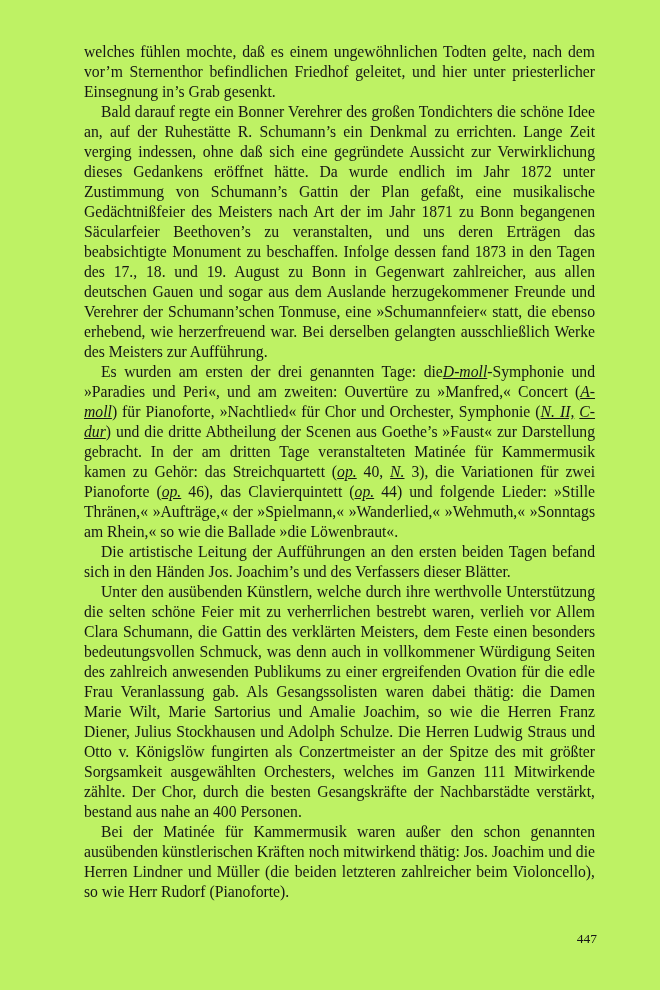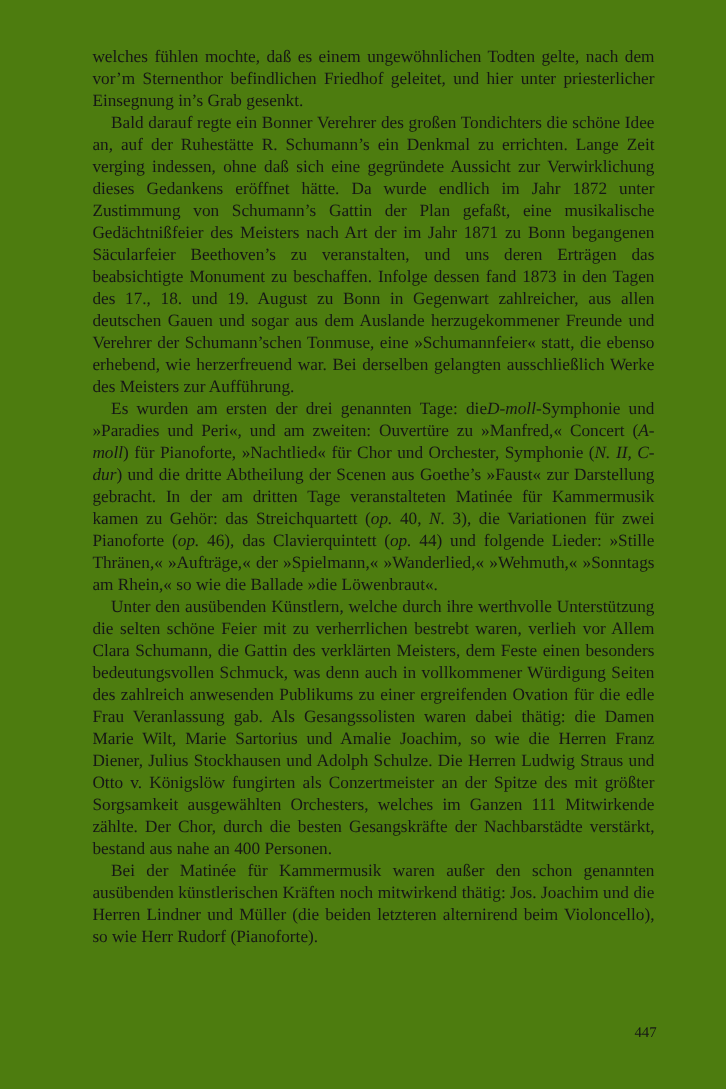--- a/index.html
+++ b/index.html
@@ -11,21 +11,21 @@
       width: 660px;
       height: 990px;
       position: relative;
       font-family: "Liberation Serif", "DejaVu Serif", serif;
       color: #161616;
       overflow: hidden;
     }
     .page {
       position: absolute;
       inset: 0;
-      background: #4d7c0f;
+      background: #bef264;
     }
     .text-column {
       position: absolute;
       left: 84px;
       top: 42px;
       width: 511px;
       font-size: 15.7px;
       line-height: 20px;
       text-align: justify;
       text-justify: inter-word;
@@ -34,35 +34,37 @@
     }
     .text-column p {
       margin: 0;
       padding: 0;
     }
     .text-column p.indent {
       text-indent: 17px;
     }
     .text-column em {
       font-style: italic;
+      text-decoration: underline;
     }
     .page-number {
       position: absolute;
       top: 931px;
       right: 63px;
       font-size: 13.5px;
       line-height: 16px;
       color: #161616;
     }
   </style>
 </head>
 <body>
 
 <div class="page">
   <div class="text-column">
       <p><span>welches fühlen mochte, daß es einem ungewöhnlichen Todten gelte, nach dem vor’m Sternenthor befindlichen Friedhof geleitet, und hier unter priesterlicher Einsegnung in’s Grab gesenkt.</span></p>
       <p class="indent"><span>Bald darauf regte ein Bonner Verehrer des großen Tondichters die schöne Idee an, auf der Ruhestätte R. Schumann’s ein Denkmal zu errichten. Lange Zeit verging indessen, ohne daß sich eine gegründete Aussicht zur Verwirklichung dieses Gedankens eröffnet hätte. Da wurde endlich im Jahr 1872 unter Zustimmung von Schumann’s Gattin der Plan gefaßt, eine musikalische Gedächtnißfeier des Meisters nach Art der im Jahr 1871 zu Bonn begangenen Säcularfeier Beethoven’s zu veranstalten, und uns deren Erträgen das beabsichtigte Monument zu beschaffen. Infolge dessen fand 1873 in den Tagen des 17., 18. und 19. August zu Bonn in Gegenwart zahlreicher, aus allen deutschen Gauen und sogar aus dem Auslande herzugekommener Freunde und Verehrer der Schumann’schen Tonmuse, eine »Schumannfeier« statt, die ebenso erhebend, wie herzerfreuend war. Bei derselben gelangten ausschließlich Werke des Meisters zur Aufführung.</span></p>
       <p class="indent"><span>Es wurden am ersten der drei genannten Tage: die</span><em>D-moll</em><span>-Symphonie und »Paradies und Peri«, und am zweiten: Ouvertüre zu »Manfred,« Concert (</span><em>A-moll</em><span>) für Pianoforte, »Nachtlied« für Chor und Orchester, Symphonie (</span><em>N. II,</em><span> </span><em>C-dur</em><span>) und die dritte Abtheilung der Scenen aus Goethe’s »Faust« zur Darstellung gebracht. In der am dritten Tage veranstalteten Matinée für Kammermusik kamen zu Gehör: das Streichquartett (</span><em>op.</em><span> 40, </span><em>N.</em><span> 3), die Variationen für zwei Pianoforte (</span><em>op.</em><span> 46), das Clavierquintett (</span><em>op.</em><span> 44) und folgende Lieder: »Stille Thränen,« »Aufträge,« der »Spielmann,« »Wanderlied,« »Wehmuth,« »Sonntags am Rhein,« so wie die Ballade »die Löwenbraut«.</span></p>
+      <p class="indent"><span>Die artistische Leitung der Aufführungen an den ersten beiden Tagen befand sich in den Händen Jos. Joachim’s und des Verfassers dieser Blätter.</span></p>
       <p class="indent"><span>Unter den ausübenden Künstlern, welche durch ihre werthvolle Unterstützung die selten schöne Feier mit zu verherrlichen bestrebt waren, verlieh vor Allem Clara Schumann, die Gattin des verklärten Meisters, dem Feste einen besonders bedeutungsvollen Schmuck, was denn auch in vollkommener Würdigung Seiten des zahlreich anwesenden Publikums zu einer ergreifenden Ovation für die edle Frau Veranlassung gab. Als Gesangssolisten waren dabei thätig: die Damen Marie Wilt, Marie Sartorius und Amalie Joachim, so wie die Herren Franz Diener, Julius Stockhausen und Adolph Schulze. Die Herren Ludwig Straus und Otto v. Königslöw fungirten als Conzertmeister an der Spitze des mit größter Sorgsamkeit ausgewählten Orchesters, welches im Ganzen 111 Mitwirkende zählte. Der Chor, durch die besten Gesangskräfte der Nachbarstädte verstärkt, bestand aus nahe an 400 Personen.</span></p>
-      <p class="indent"><span>Bei der Matinée für Kammermusik waren außer den schon genannten ausübenden künstlerischen Kräften noch mitwirkend thätig: Jos. Joachim und die Herren Lindner und Müller (die beiden letzteren alternirend beim Violoncello), so wie Herr Rudorf (Pianoforte).</span></p>
+      <p class="indent"><span>Bei der Matinée für Kammermusik waren außer den schon genannten ausübenden künstlerischen Kräften noch mitwirkend thätig: Jos. Joachim und die Herren Lindner und Müller (die beiden letzteren zahlreicher beim Violoncello), so wie Herr Rudorf (Pianoforte).</span></p>
     </div>
   <div class="page-number">447</div>
 </div>
 
 </body></html>

